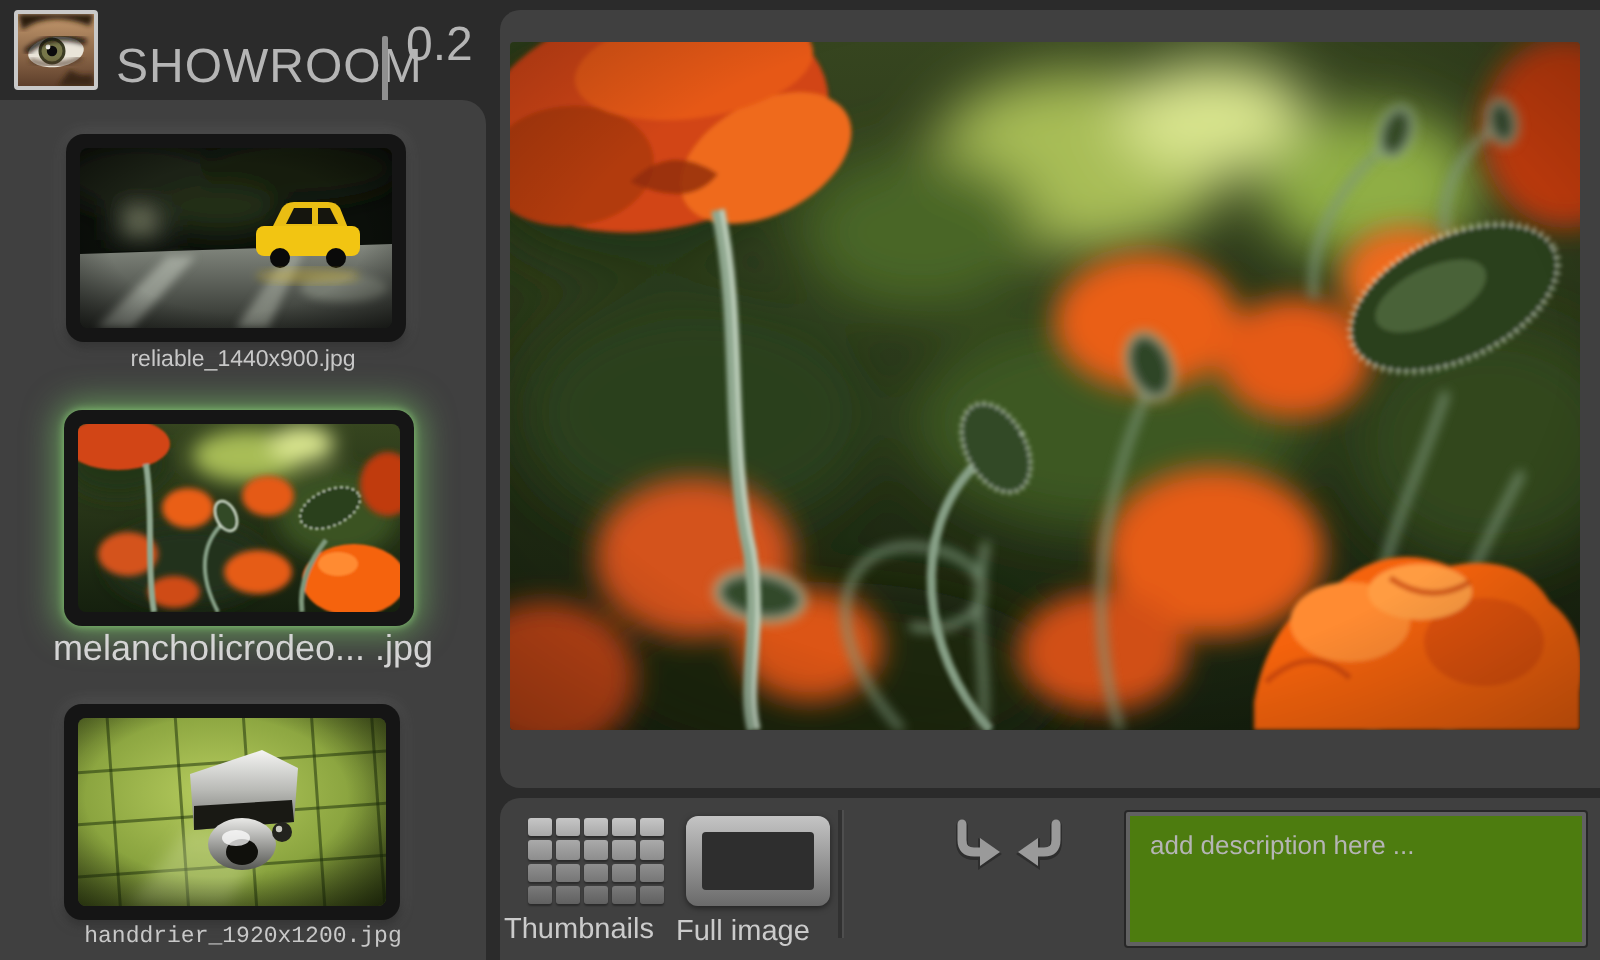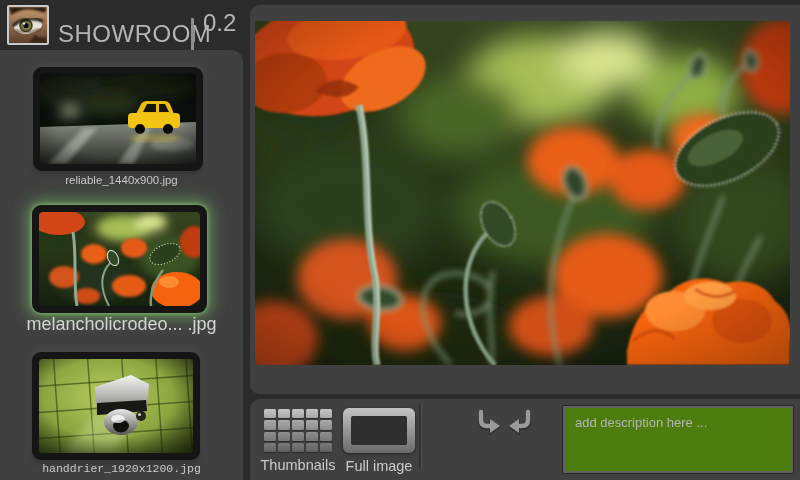--- a/index.html
+++ b/index.html
@@ -54,21 +54,21 @@
     font-size:11.5px; color:#c8c8c8;
   }
   .thumb-label.big{ font-size:18px; color:#d4d4d4; }
   
   #main-image{
     position:absolute; left:5px; top:16px; width:535px; height:344px;
     overflow:hidden; border-radius:2px;
   }
   #main-image svg{ display:block; }
   
-  .tb-button{ position:absolute; top:6px; text-align:center; cursor:pointer; }
+  .tb-button{ position:absolute; top:6px; cursor:pointer; }
   .tb-label{ font-size:14.5px; color:#cbcbcb; margin-top:5px; }
   .grid-icon{
     width:68px; height:43px; margin:4px auto 0;
     display:grid; grid-template-columns:repeat(5,1fr); grid-template-rows:repeat(4,1fr); gap:2px;
   }
   .grid-icon i{ border-radius:1.5px; box-shadow:0 1px 1px rgba(0,0,0,0.35); }
   .grid-icon i:nth-child(-n+5){ background:linear-gradient(#c6c6c6,#a8a8a8); }
   .grid-icon i:nth-child(n+6):nth-child(-n+10){ background:linear-gradient(#aaaaaa,#8d8d8d); }
   .grid-icon i:nth-child(n+11):nth-child(-n+15){ background:linear-gradient(#8f8f8f,#767676); }
   .grid-icon i:nth-child(n+16){ background:linear-gradient(#7a7a7a,#606060); }

